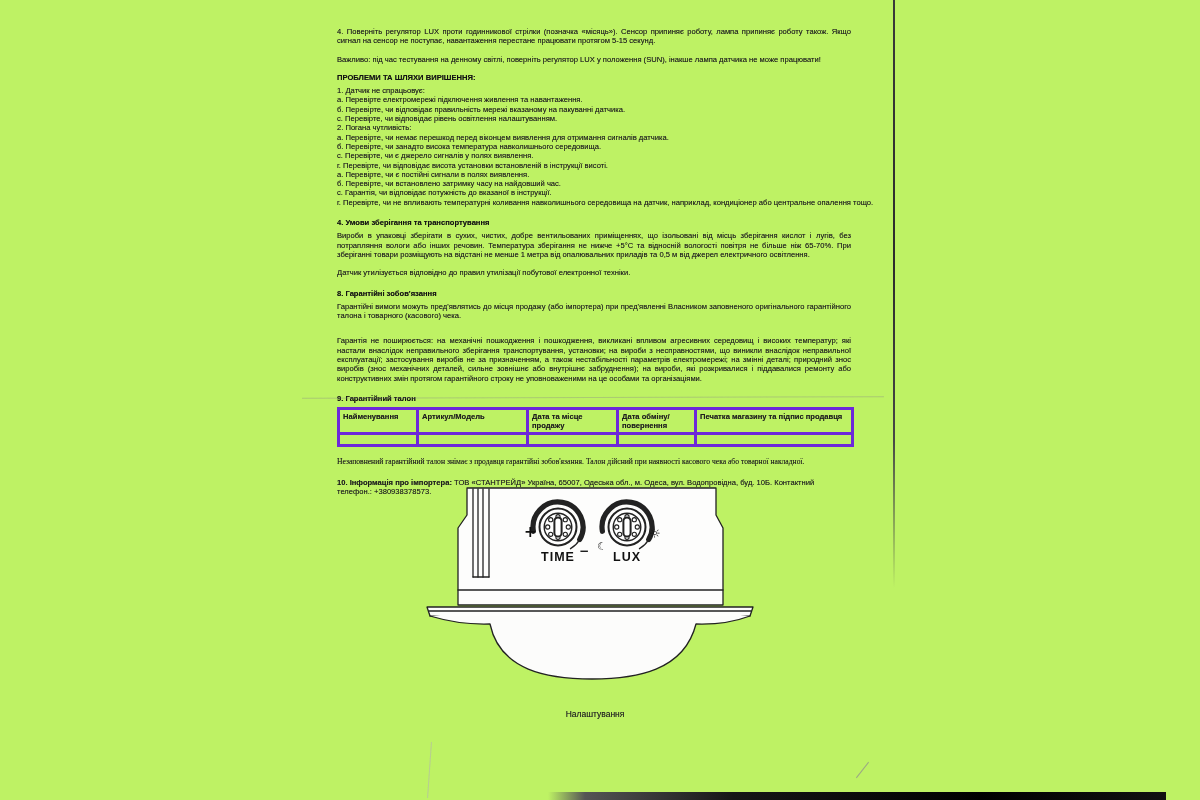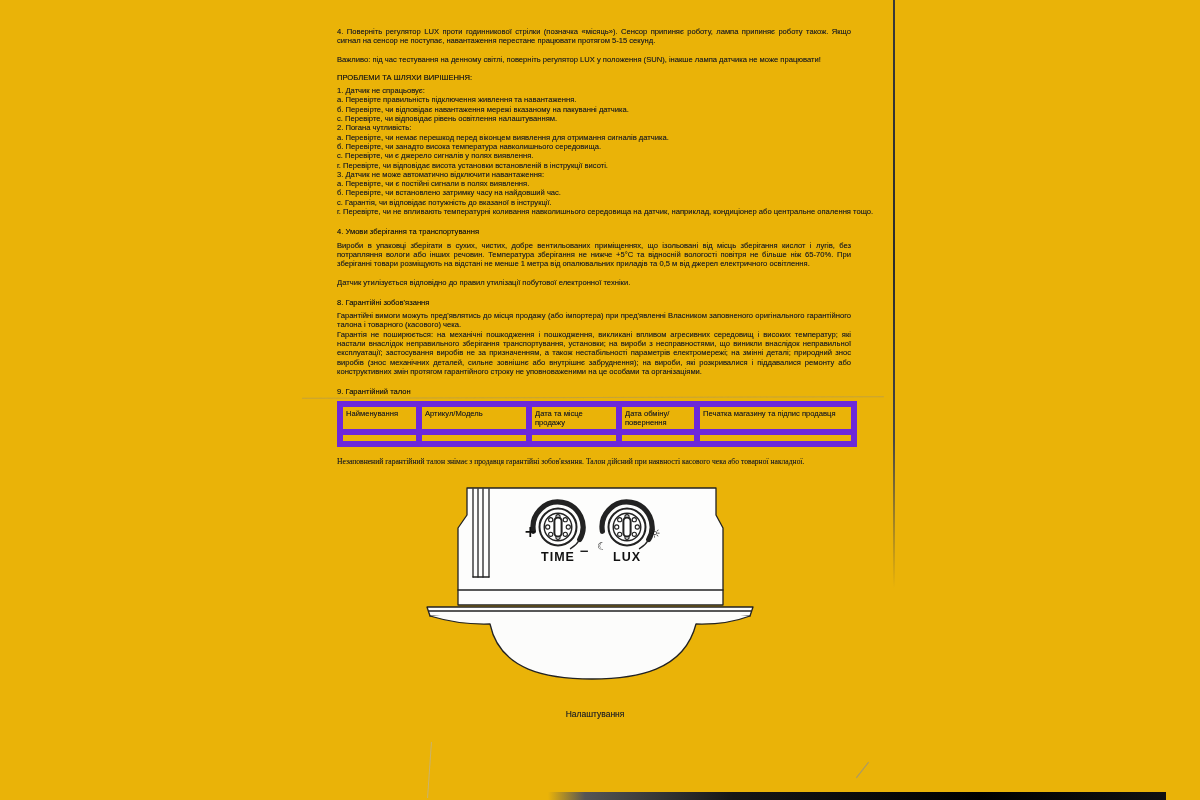--- a/index.html
+++ b/index.html
@@ -1,32 +1,32 @@
 <!DOCTYPE html>
 <html><head>
 <meta charset="utf-8">
 <style>
   html,body{margin:0;padding:0;}
   body{width:1200px;height:800px;background:#ffffff;overflow:hidden;
        font-family:"Liberation Sans",sans-serif;}
-  .sheet{position:absolute;inset:0;background:#eab308;padding-left:32px;}
+  .sheet{position:absolute;inset:0;background:#bef264;padding-left:32px;}
   .content{position:absolute;left:337px;top:27px;width:514px;
            font-size:7.6px;line-height:9.3px;color:#1e1e1e;
            text-shadow:0 0 .4px rgba(40,40,40,.55);}
   p{margin:0 0 9px 0;}
   p.just{text-align:justify;}
-  p.nogap{margin-bottom:0;}
-  .heading{font-weight:normal;color:#111;margin:0 0 4px 0;}
+  p.nogap{margin-bottom:16px;}
+  .heading{font-weight:bold;color:#111;margin:0 0 4px 0;}
   .mt{margin-top:11px;}
   .list{margin-bottom:2px;}
   .list div{white-space:nowrap;}
   .b{font-weight:bold;}
   table.gcard{border-collapse:collapse;width:514px;margin:3px 0 10px 0;
               table-layout:fixed;}
-  table.gcard th,table.gcard td{border:6px solid #6d28d9;font-weight:normal;
+  table.gcard th,table.gcard td{border:3px solid #6d28d9;font-weight:bold;
               font-size:7.6px;line-height:9px;text-align:left;vertical-align:top;
               padding:2px 3px;}
   table.gcard tr.hdr{height:20px;}
   table.gcard tr.empty{height:12px;}
   .note{margin-top:3px;font-family:Liberation Serif, serif;}
   .diagram{position:absolute;left:420px;top:483px;}
   .caption{position:absolute;left:525px;top:709px;width:140px;text-align:center;
            font-size:8.5px;color:#222;
            text-shadow:0 0 .4px rgba(40,40,40,.5);}
   svg text{font-family:"Liberation Sans",sans-serif;}
@@ -48,29 +48,28 @@
 
 <div class="sheet">
 
   <div class="content">
     <p class="just">4. Поверніть регулятор LUX проти годинникової стрілки (позначка «місяць»). Сенсор припиняє роботу, лампа припиняє роботу також. Якщо сигнал на сенсор не поступає, навантаження перестане працювати протягом 5-15 секунд.</p>
     <p>Важливо: під час тестування на денному світлі, поверніть регулятор LUX у положення (SUN), інакше лампа датчика не може працювати!</p>
 
     <div class="heading">ПРОБЛЕМИ ТА ШЛЯХИ ВИРІШЕННЯ:</div>
     <div class="list">
       <div>1. Датчик не спрацьовує:</div>
-      <div>а. Перевірте правильність підключення живлення та навантаження.</div>
-      <div>б. Перевірте, чи відповідає навантаження мережі вказаному на пакуванні датчика.</div>
+      <div>а. Перевірте електромережі підключення живлення та навантаження.</div>
+      <div>б. Перевірте, чи відповідає правильність мережі вказаному на пакуванні датчика.</div>
       <div>с. Перевірте, чи відповідає рівень освітлення налаштуванням.</div>
       <div>2. Погана чутливість:</div>
       <div>а. Перевірте, чи немає перешкод перед віконцем виявлення для отримання сигналів датчика.</div>
       <div>б. Перевірте, чи занадто висока температура навколишнього середовища.</div>
       <div>с. Перевірте, чи є джерело сигналів у полях виявлення.</div>
       <div>г. Перевірте, чи відповідає висота установки встановленій в інструкції висоті.</div>
-      <div>3. Датчик не може автоматично відключити навантаження:</div>
       <div>а. Перевірте, чи є постійні сигнали в полях виявлення.</div>
       <div>б. Перевірте, чи встановлено затримку часу на найдовший час.</div>
       <div>с. Гарантія, чи відповідає потужність до вказаної в інструкції.</div>
       <div>г. Перевірте, чи не впливають температурні коливання навколишнього середовища на датчик, наприклад, кондиціонер або центральне опалення тощо.</div>
     </div>
 
     <div class="heading mt">4. Умови зберігання та транспортування</div>
     <p class="just">Вироби в упаковці зберігати в сухих, чистих, добре вентильованих приміщеннях, що ізольовані від місць зберігання кислот і лугів, без потрапляння вологи або інших речовин. Температура зберігання не нижче +5°С та відносній вологості повітря не більше ніж 65-70%. При зберіганні товари розміщують на відстані не менше 1 метра від опалювальних приладів та 0,5 м від джерел електричного освітлення.</p>
 
     <p>Датчик утилізується відповідно до правил утилізації побутової електронної техніки.</p>
@@ -100,20 +99,21 @@
         <td></td>
         <td></td>
         <td></td>
         <td></td>
         <td></td>
       </tr>
     </tbody>
       </table>
     <p class="note">Незаповнений гарантійний талон знімає з продавця гарантійні зобов'язання. Талон дійсний при наявності касового чека або товарної накладної.</p>
 
+    <p class="mt"><span class="b">10. Інформація про імпортера:</span> <span>ТОВ «СТАНТРЕЙД» Україна, 65007, Одеська обл., м. Одеса, вул. Водопровідна, буд. 10Б. Контактний телефон.: +380938378573.</span></p>
   </div>
 
   <svg class="diagram" width="340" height="200" viewBox="0 0 340 200" fill="none" stroke="#222" stroke-width="1.3" stroke-linejoin="round" stroke-linecap="round">
     <defs>
       <g id="dial">
         <circle r="18.5" stroke-width="2" fill="#fff"></circle>
         <circle r="13.8" stroke-width="1.4" fill="#fff"></circle>
         <circle cx="0" cy="-10.3" r="2.1" stroke-width="1.1"></circle>
         <circle cx="7.3" cy="-7.3" r="2.1" stroke-width="1.1"></circle>
         <circle cx="10.3" cy="0" r="2.1" stroke-width="1.1"></circle>

